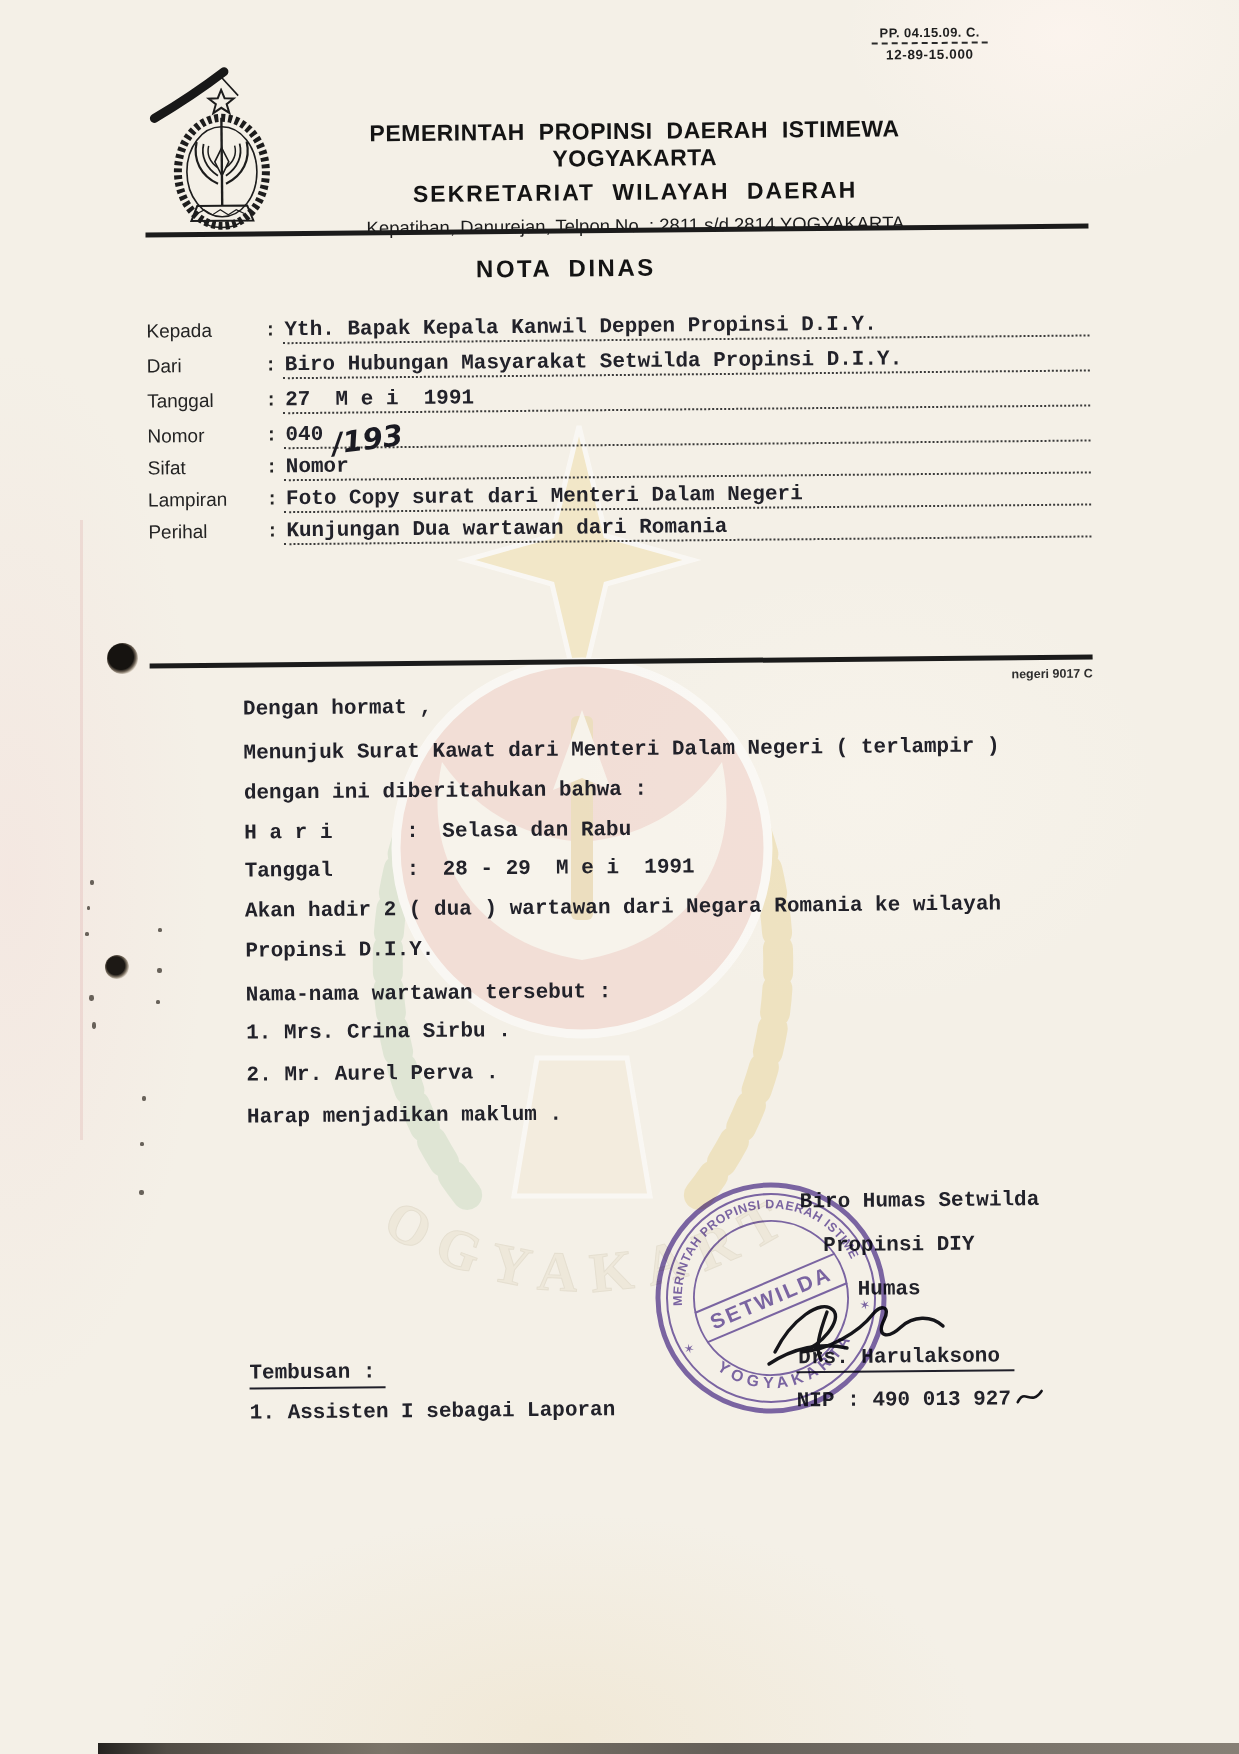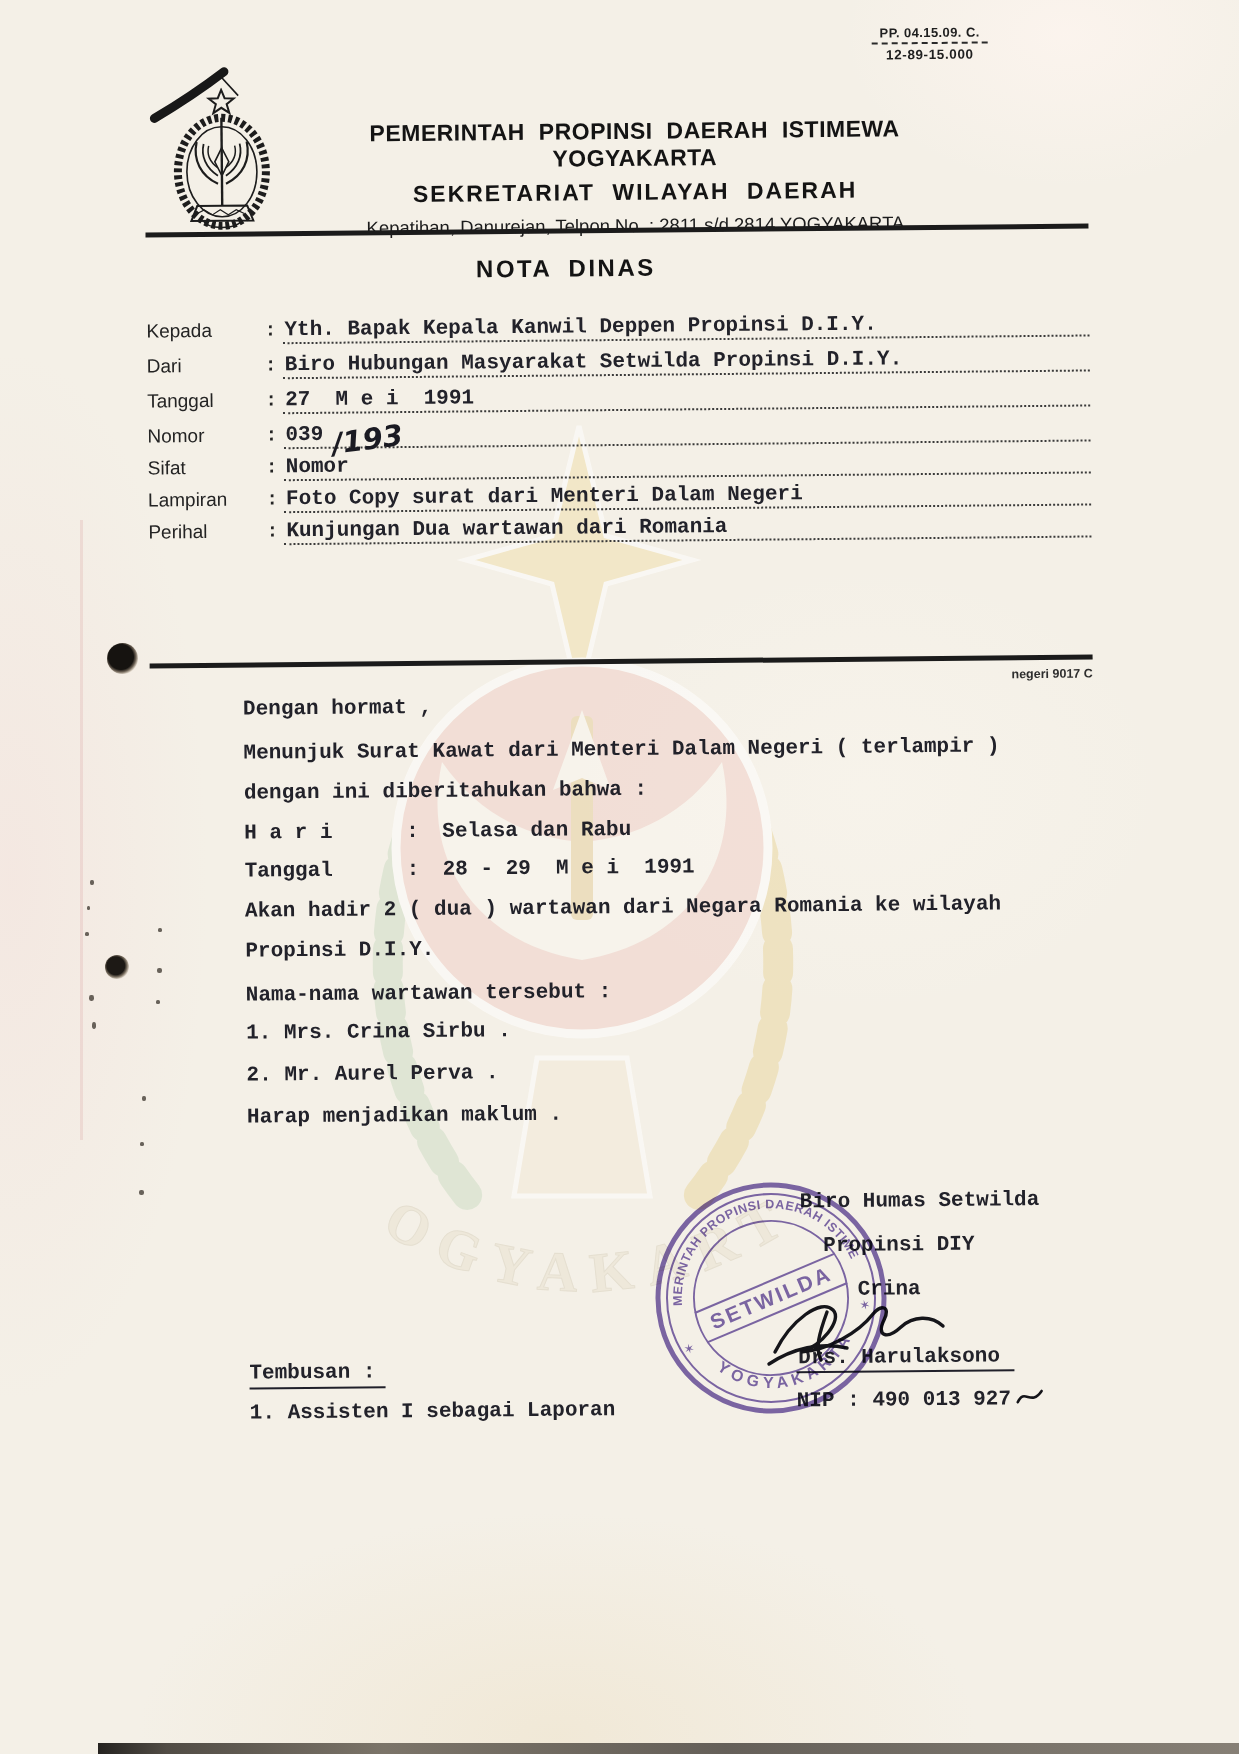--- a/index.html
+++ b/index.html
@@ -148,21 +148,21 @@
         <span class="fval"><span class="typed">Biro Hubungan Masyarakat Setwilda Propinsi D.I.Y.</span></span>
       </div>
       <div class="frow">
         <span class="flabel">Tanggal</span>
         <span class="fcolon">:</span>
         <span class="fval"><span class="typed">27  M e i  1991</span></span>
       </div>
       <div class="frow">
         <span class="flabel">Nomor</span>
         <span class="fcolon">:</span>
-        <span class="fval"><span class="typed">039</span><span class="hand">/193</span></span>
+        <span class="fval"><span class="typed">040</span><span class="hand">/193</span></span>
       </div>
       <div class="frow short">
         <span class="flabel">Sifat</span>
         <span class="fcolon">:</span>
         <span class="fval"><span class="typed">Nomor</span></span>
       </div>
       <div class="frow short">
         <span class="flabel">Lampiran</span>
         <span class="fcolon">:</span>
         <span class="fval"><span class="typed">Foto Copy surat dari Menteri Dalam Negeri</span></span>
@@ -194,21 +194,21 @@
       <div class="tl" style="margin-top:17px">Akan hadir 2 ( dua ) wartawan dari Negara Romania ke wilayah</div>
       <div class="tl" style="margin-top:17px">Propinsi D.I.Y.</div>
       <div class="tl" style="margin-top:21px">Nama-nama wartawan tersebut :</div>
       <div class="tl" style="margin-top:15px">1. Mrs. Crina Sirbu .</div>
       <div class="tl" style="margin-top:19px">2. Mr. Aurel Perva .</div>
       <div class="tl" style="margin-top:19px">Harap menjadikan maklum .</div>
     </div>
 
     <div class="sigline tl" style="left:795px;top:1192px">Biro Humas Setwilda</div>
     <div class="sigline tl" style="left:818px;top:1236px">Propinsi DIY</div>
-    <div class="sigline tl" style="left:852px;top:1280px">Crina</div>
+    <div class="sigline tl" style="left:852px;top:1280px">Humas</div>
     <div class="sigline tl sig-name" style="left:790px;top:1348px">Drs. Harulaksono</div>
     <div class="niprow" style="left:790px;top:1388px">
       <span class="tl">NIP : 490 013 927</span>
       <svg width="30" height="26" viewBox="0 0 30 26">
         <path d="M3 18 C10 3 16 23 27 7" stroke="#15151a" stroke-width="2.6" fill="none" stroke-linecap="round"></path>
       </svg>
     </div>
 
     <div class="sigline tl temb-head" style="left:243px;top:1358px">Tembusan :</div>
     <div class="sigline tl" style="left:243px;top:1398px">1. Assisten I sebagai Laporan</div>

